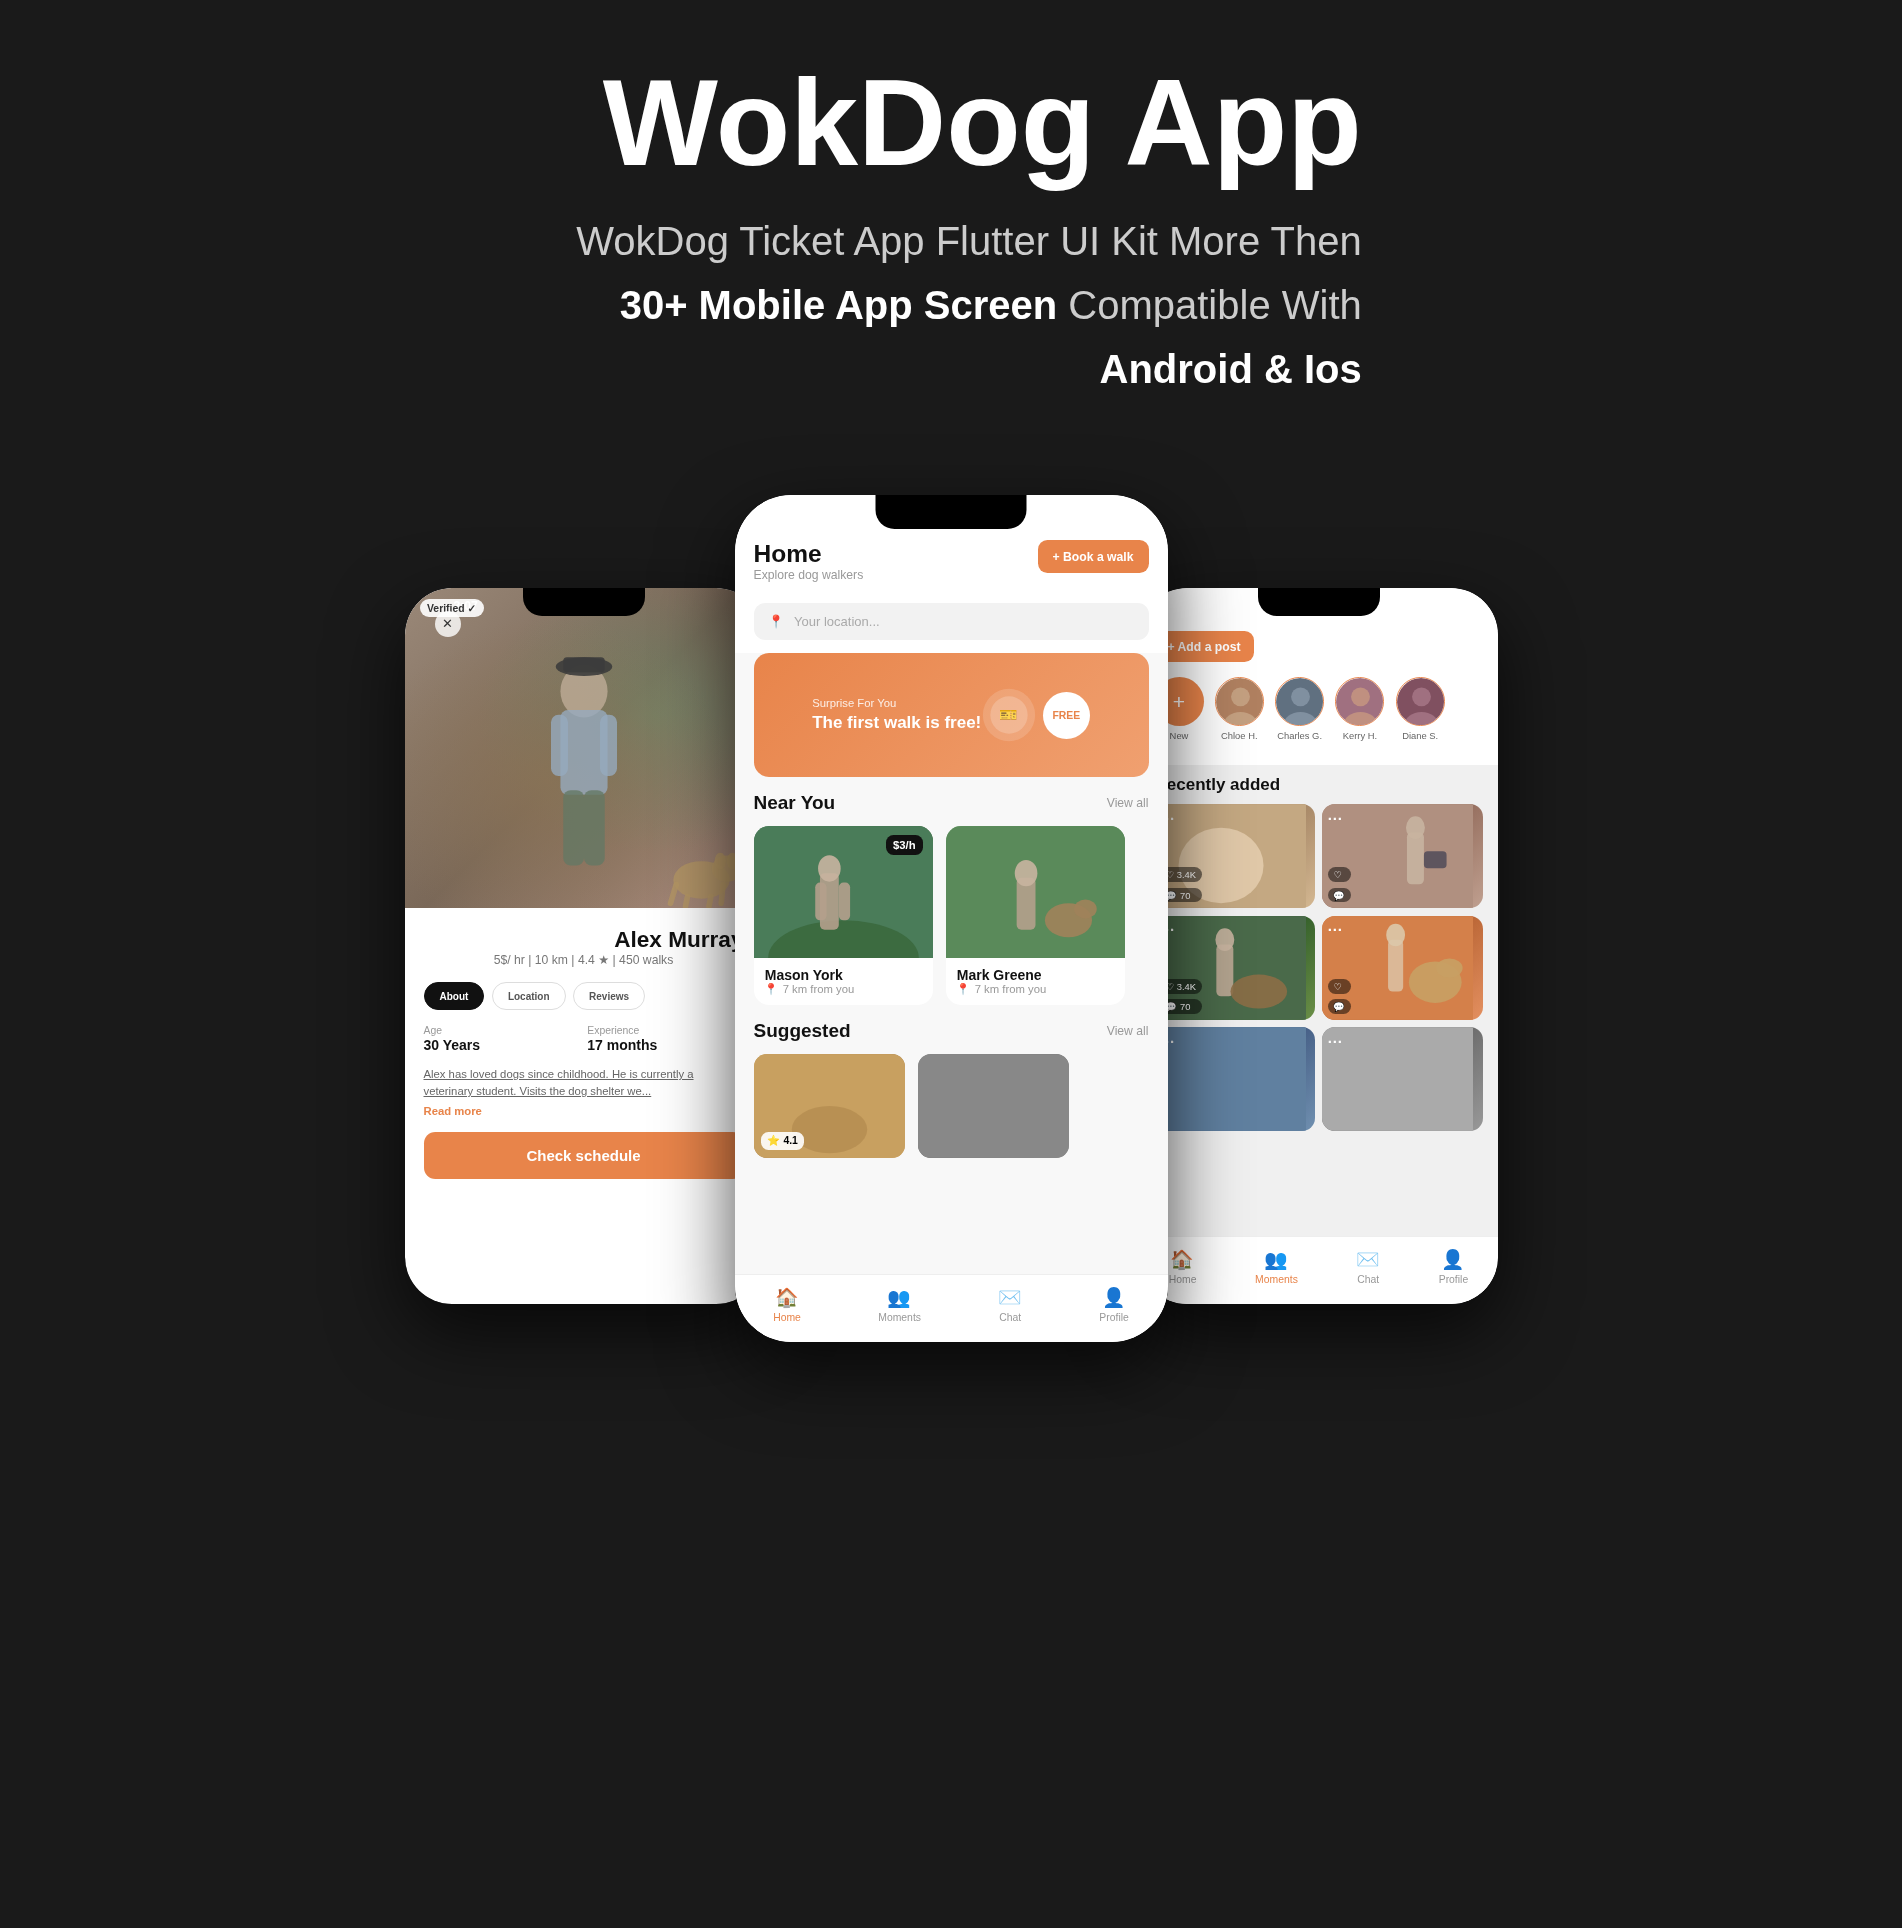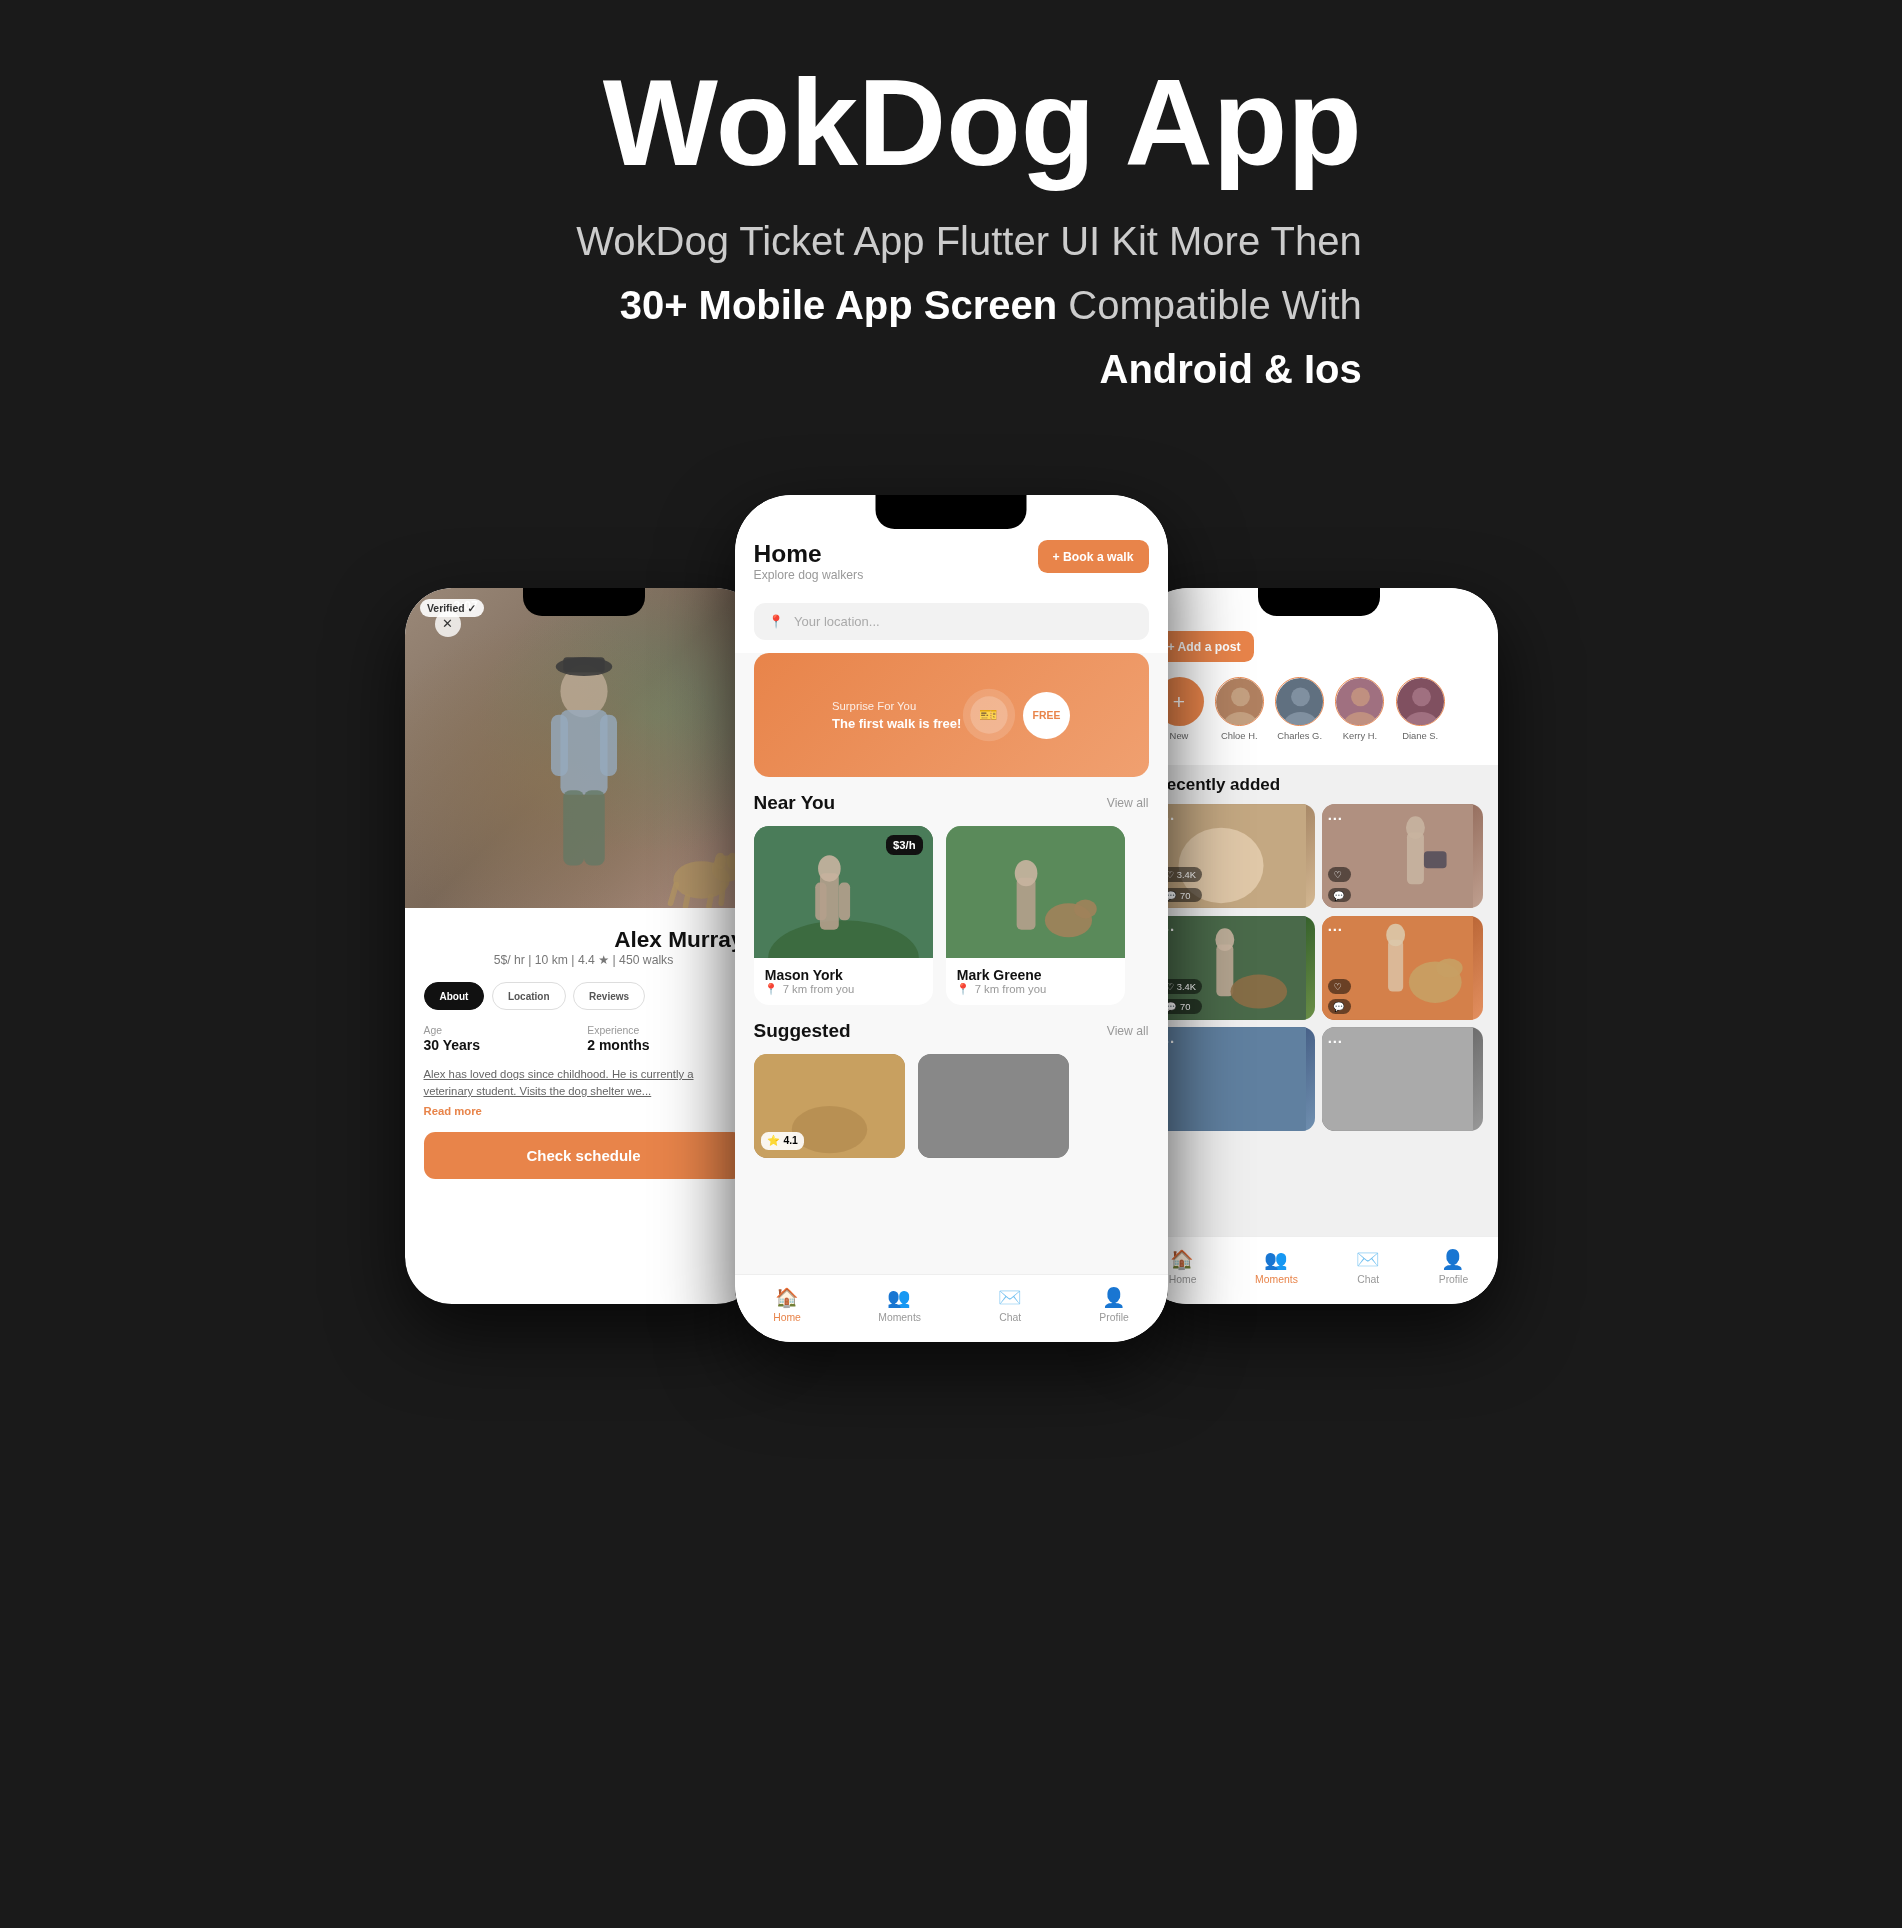--- a/index.html
+++ b/index.html
@@ -303,21 +303,21 @@
       align-items: center;
       overflow: hidden;
       position: relative;
     }
     .promo-text-small {
       font-size: 11.3px;
       color: rgba(255,255,255,0.85);
       margin-bottom: 3.8px;
     }
     .promo-text-large {
-      font-size: 13px;
+      font-size: 17px;
       font-weight: 800;
       color: #fff;
     }
     .promo-badge {
       background: #fff;
       color: #E8844A;
       border-radius: 50%;
       width: 47px;
       height: 47px;
       display: flex;
@@ -623,21 +623,21 @@
           <div class="tab-btn inactive">Reviews</div>
         </div>
 
         <div class="info-grid">
           <div class="info-item">
             <label>Age</label>
             <span>30 Years</span>
           </div>
           <div class="info-item">
             <label>Experience</label>
-            <span>2 months</span>
+            <span>17 months</span>
           </div>
         </div>
 
         <div class="bio-text">Alex has loved dogs since childhood. He is currently a veterinary student. Visits the dog shelter we...</div>
         <div class="read-more">Read more</div>
       </div>
 
       <button class="check-schedule-btn">Check schedule</button>
     </div>
   </div>

